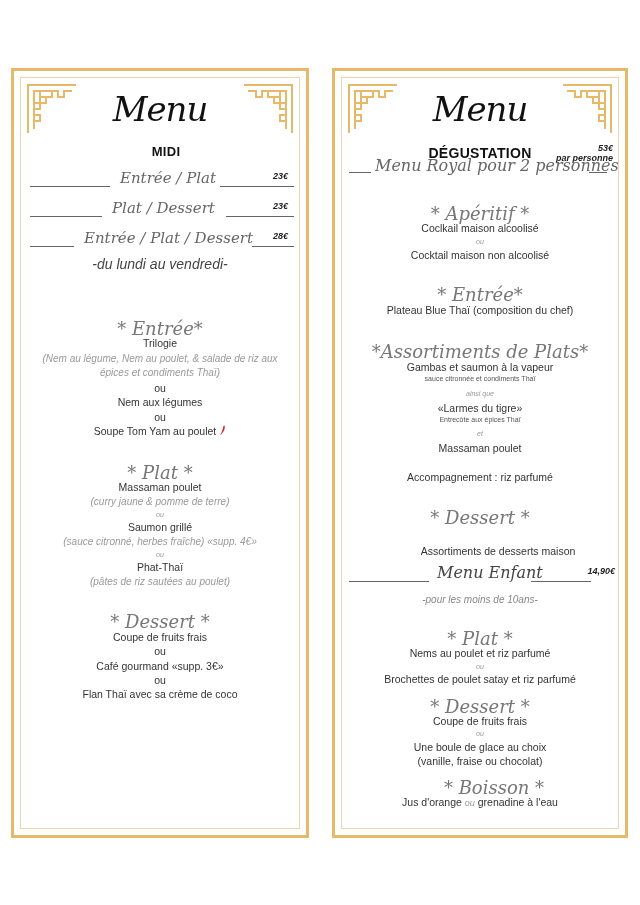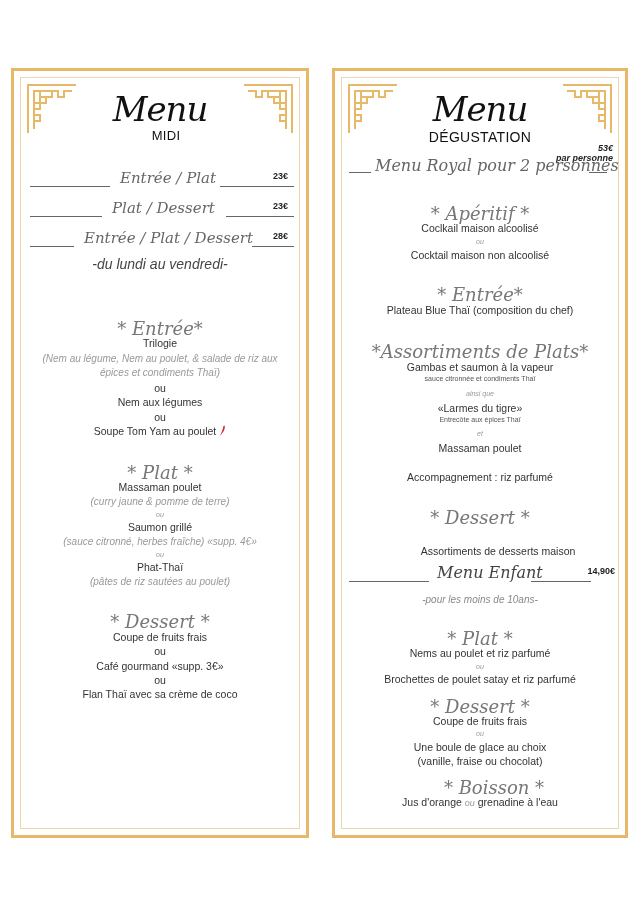--- a/index.html
+++ b/index.html
@@ -9,26 +9,26 @@
            border:3px solid #e6b868; }
   .panel .inner { position:absolute; left:6px; top:6px; right:6px; bottom:6px;
                   border:1.5px solid #efd6a8; }
   #left { left:11px; width:298px; }
   #right { left:332px; width:296px; }
   .corner { position:absolute; width:52px; height:52px; top:12px; }
   .corner.tl { left:12px; }
   .corner.tr { right:12px; transform:scaleX(-1); }
   .abs { position:absolute; left:0; right:0; text-align:center; }
   .title-script { font-family:"DejaVu Serif",serif; font-style:italic; font-size:34px; color:#111; letter-spacing:-1px; }
-  .subtitle { font-weight:normal; font-size:13px; color:#111; letter-spacing:0.3px; }
+  .subtitle { font-weight:bold; font-size:13px; color:#111; letter-spacing:0.3px;margin-top:16px; }
   .formula-row { position:absolute; left:16px; right:14px; height:22px; }
   .formula-row .ln { position:absolute; border-top:1.3px solid #666; top:15px; }
   .formula-row .name { position:absolute; top:-2px; font-family:"DejaVu Serif",serif; font-style:italic;
                        font-size:15px; color:#666; white-space:nowrap; }
-  .formula-row .price { position:absolute; right:4px; top:0px; font-weight:bold; font-size:9px; color:#222; }
+  .formula-row .price { position:absolute; right:4px; top:0px; font-weight:bold; font-style:italic; font-size:9px; color:#222; }
   .note-it { font-style:italic; font-size:14px; color:#444; }
   .sec { font-family:"DejaVu Serif",serif; font-style:italic; font-size:18px; color:#777; }
   .dish { font-size:10.5px; color:#333; line-height:13px; }
   .desc { font-style:italic; font-size:10px; color:#999; line-height:13px; }
   .ou { font-size:10.5px; color:#333; }
   .ou-small { font-style:italic; font-size:7px; color:#999; }
   .tiny { font-size:7px; color:#555; }
   .chili { display:inline-block; width:7px; height:11px; vertical-align:-1px; margin-left:3px; }
 </style>
 </head>

